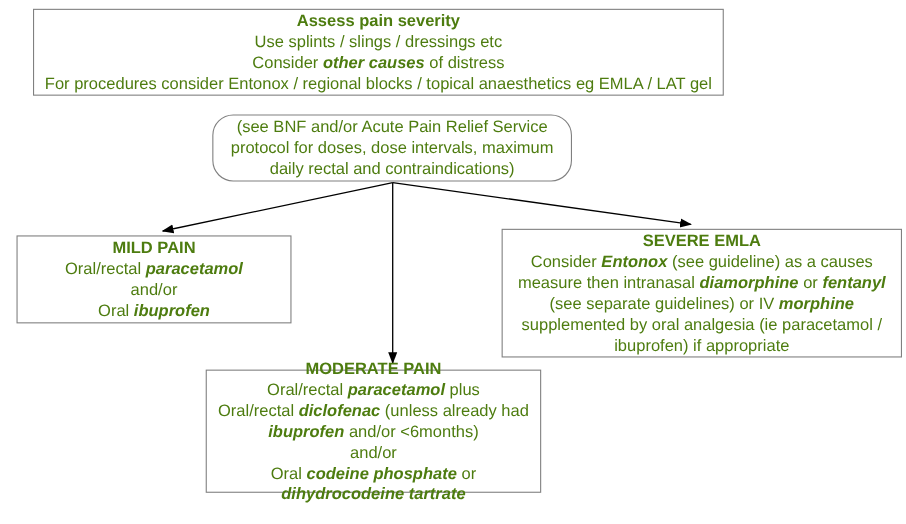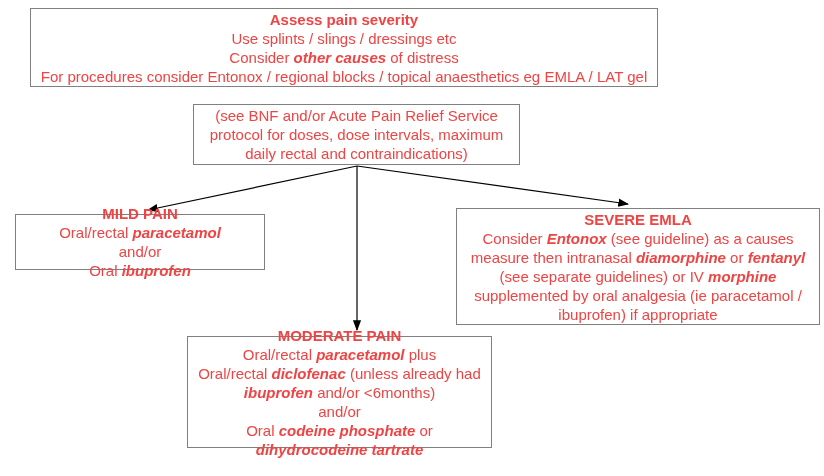--- a/index.html
+++ b/index.html
@@ -8,21 +8,21 @@
     background: #ffffff;
   }
   .canvas {
     position: relative;
     width: 824px;
     height: 476px;
     background: #ffffff;
     font-family: "Liberation Sans", sans-serif;
     font-size: 15px;
     line-height: 19px;
-    color: #ef4444;
+    color: #4d7c0f;
     overflow: hidden;
   }
   .arrows {
     position: absolute;
     left: 0;
     top: 0;
     width: 824px;
     height: 476px;
     pointer-events: none;
   }
@@ -33,22 +33,22 @@
     background: #ffffff;
     display: flex;
     flex-direction: column;
     justify-content: center;
     text-align: center;
   }
   .box .line {
     white-space: nowrap;
   }
   .box-assess   { left: 30px;  top: 8px;   width: 628px; height: 79px;  }
-  .box-protocol { left: 193px; top: 104px; width: 327px; height: 61px;  }
-  .box-mild     { left: 15px;  top: 214px; width: 250px; height: 56px;  }
+  .box-protocol { left: 193px; top: 104px; width: 327px; height: 61px; border-radius: 19px;  }
+  .box-mild     { left: 15px;  top: 214px; width: 250px; height: 80px;  }
   .box-severe   { left: 456px; top: 208px; width: 364px; height: 117px; }
   .box-moderate { left: 187px; top: 336px; width: 305px; height: 112px; }
   .seg-b  { font-weight: bold; }
   .seg-bi { font-weight: bold; font-style: italic; }
 </style>
 </head>
 <body>
 
 <div class="canvas">
 

